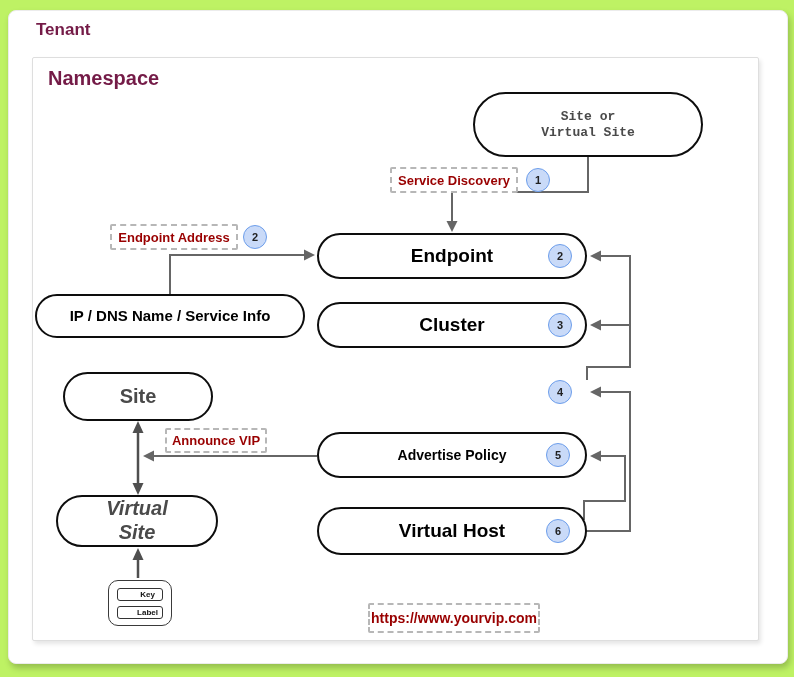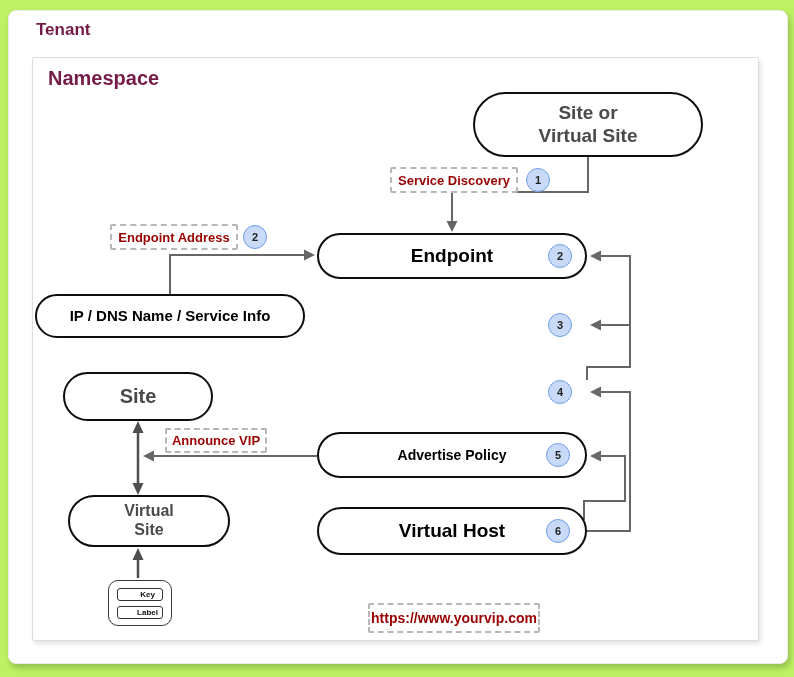--- a/index.html
+++ b/index.html
@@ -65,30 +65,33 @@
       <path d="M138,432 L138,484"></path>
       <path d="M138,578 L138,560"></path>
     </g>
     <g fill="#4f4f4f" stroke="none">
       <polygon points="138,421 132.5,433 143.5,433"></polygon>
       <polygon points="138,495 132.5,483 143.5,483"></polygon>
       <polygon points="138,548 132.5,560 143.5,560"></polygon>
     </g>
   </svg>
 
-  <div class="node t-gray" style="left:473px;top:92px;width:230px;height:65px;border-radius:33px;font-size:19px;">
+  <div class="node t-gray" style="left:473px;top:92px;width:230px;height:65px;border-radius:33px;font-size:13px;font-family:Liberation Mono, monospace;">
     <span>Site or</span>
     <span>Virtual Site</span>
   </div>
 
   <div class="node t-black" style="left:317px;top:233px;width:270px;height:46px;border-radius:23px;font-size:19px;">
     <span>Endpoint</span>
   </div>
   <div class="badge" style="left:548px;top:244px;">2</div>
 
+  <div class="node t-black" style="left:317px;top:302px;width:270px;height:46px;border-radius:23px;font-size:19px;">
+    <span>Cluster</span>
+  </div>
   <div class="badge" style="left:548px;top:313px;">3</div>
 
   <div class="badge" style="left:548px;top:380px;">4</div>
 
   <div class="node t-black" style="left:317px;top:432px;width:270px;height:46px;border-radius:23px;font-size:14px;">
     <span>Advertise Policy</span>
   </div>
   <div class="badge" style="left:546px;top:443px;">5</div>
 
   <div class="node t-black" style="left:317px;top:507px;width:270px;height:48px;border-radius:24px;font-size:19px;">
@@ -97,21 +100,21 @@
   <div class="badge" style="left:546px;top:519px;">6</div>
 
   <div class="node t-black" style="left:35px;top:294px;width:270px;height:44px;border-radius:22px;font-size:15px;">
     <span>IP / DNS Name / Service Info</span>
   </div>
 
   <div class="node t-gray" style="left:63px;top:372px;width:150px;height:49px;border-radius:25px;font-size:20px;">
     <span>Site</span>
   </div>
 
-  <div class="node t-gray" style="left:68px;top:495px;width:162px;height:52px;border-radius:26px;font-size:16px;">
+  <div class="node t-gray" style="left:56px;top:495px;width:162px;height:52px;border-radius:26px;font-size:20px;font-style:italic;">
     <span>Virtual</span>
     <span>Site</span>
   </div>
 
   <div class="tag" style="left:390px;top:167px;width:128px;height:26px;">Service Discovery</div>
   <div class="badge" style="left:526px;top:168px;">1</div>
 
   <div class="tag" style="left:110px;top:224px;width:128px;height:26px;">Endpoint Address</div>
   <div class="badge" style="left:243px;top:225px;">2</div>
 

